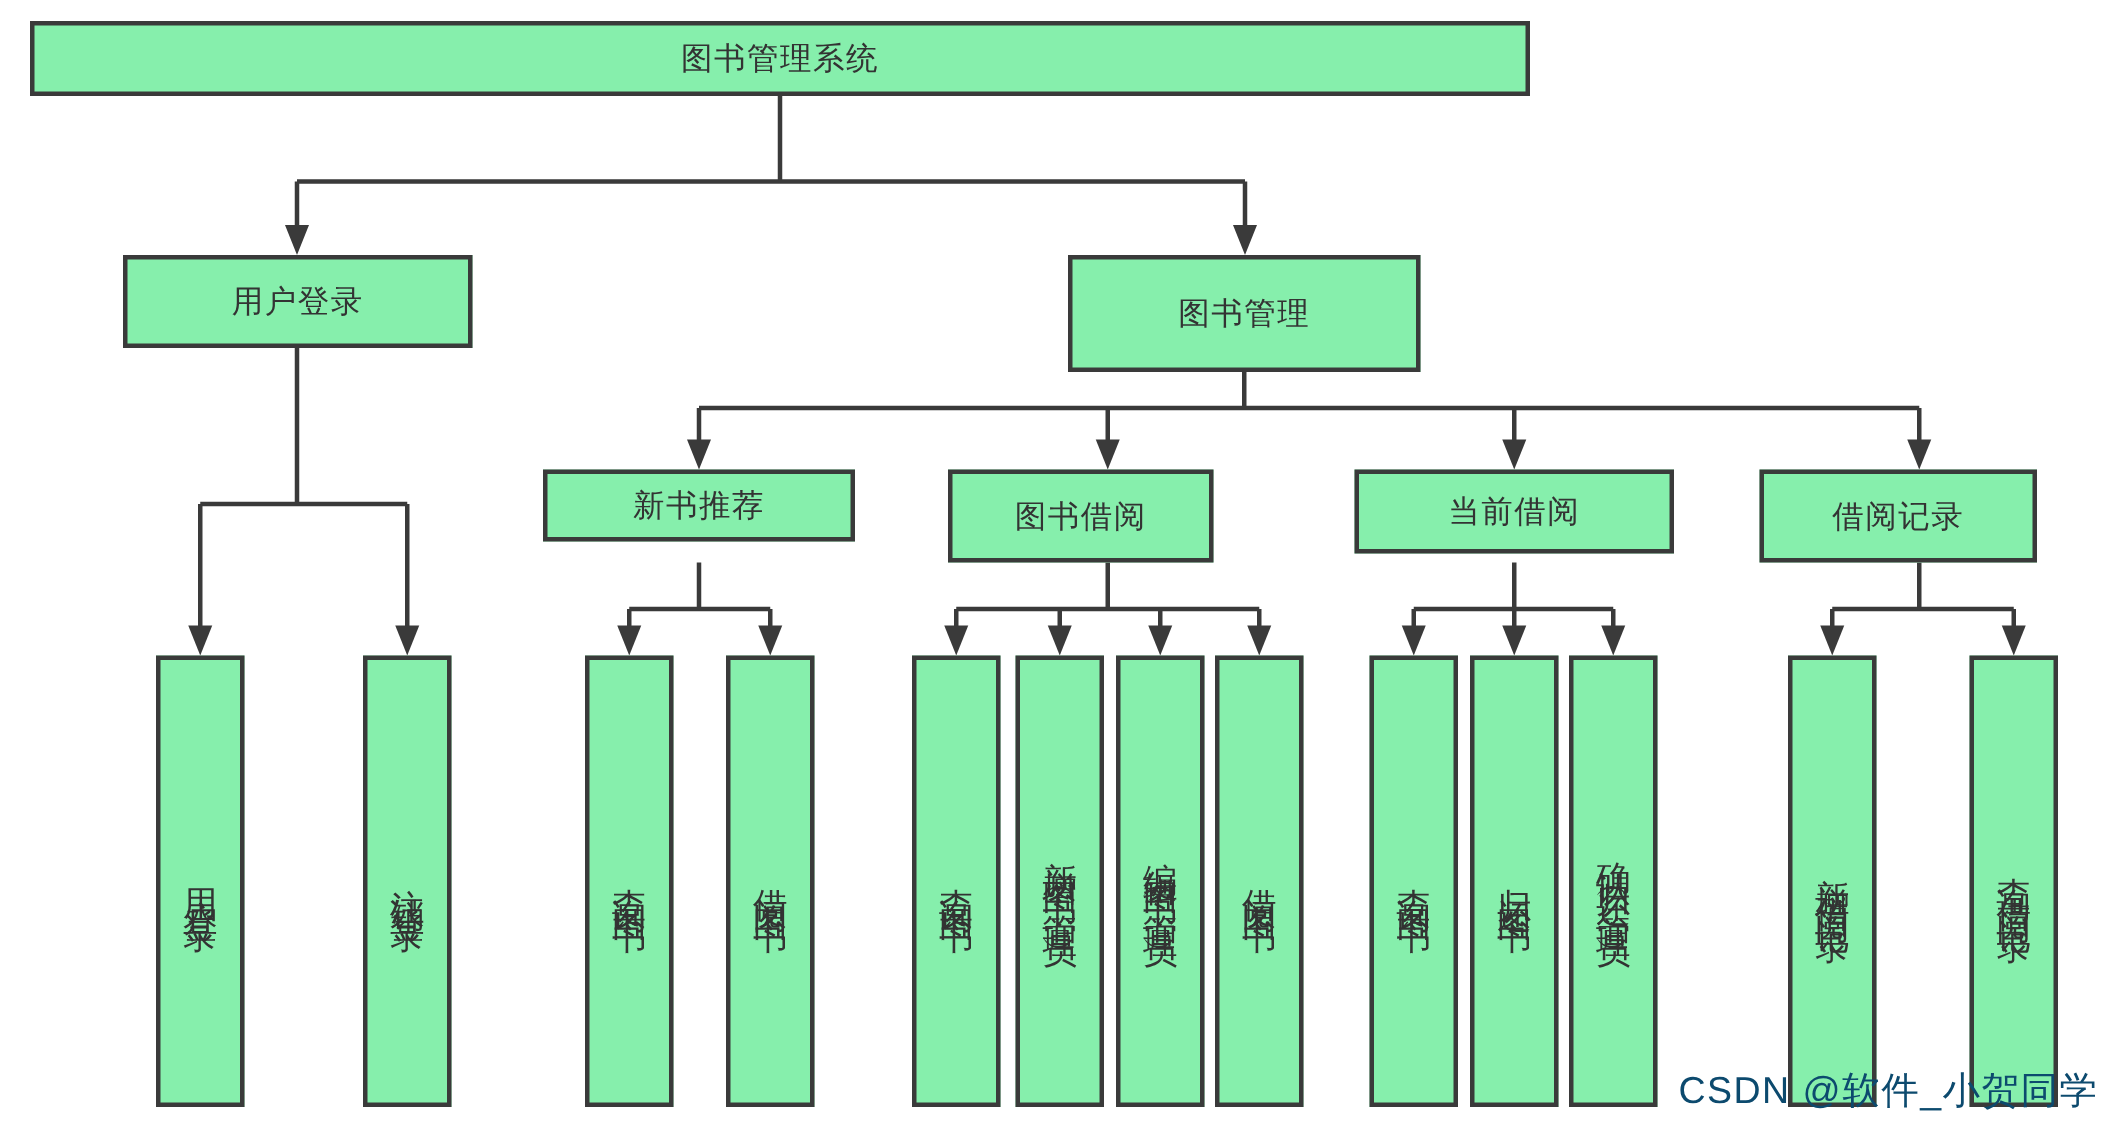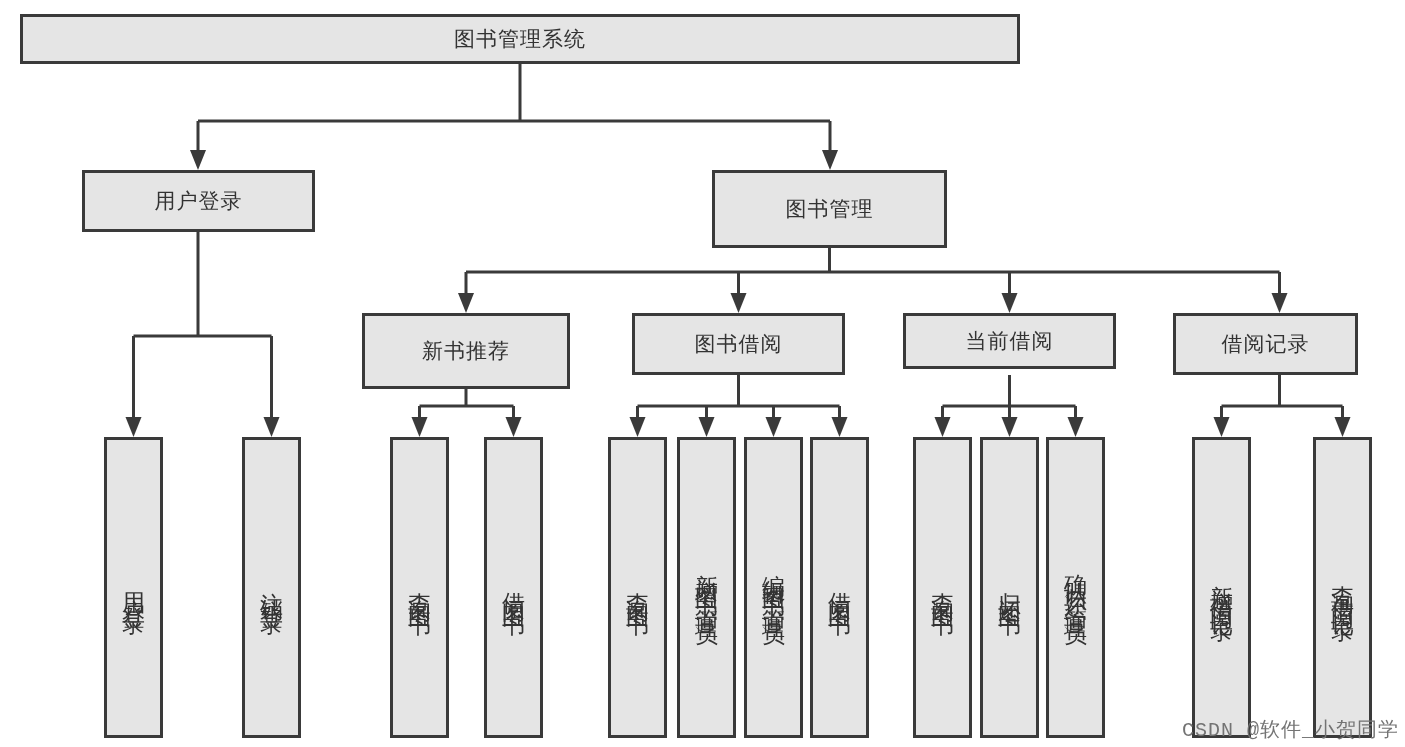--- a/index.html
+++ b/index.html
@@ -17,21 +17,21 @@
   }
   .connectors {
     position: absolute;
     left: 0; top: 0;
     width: 1405px; height: 747px;
   }
   .node {
     position: absolute;
     box-sizing: border-box;
     border: 3px solid #3a3a3a;
-    background: #e5e5e5;
+    background: #86efac;
     display: flex;
     align-items: center;
     justify-content: center;
     color: #333333;
   }
   .node.h-node span {
     font-size: 21px;
     letter-spacing: 1px;
     white-space: nowrap;
   }
@@ -41,22 +41,22 @@
     font-size: 23px;
     letter-spacing: 7px;
     line-height: 1;
   }
   
   .pos-root   { left: 20px;  top: 14px;  width: 1000px; height: 50px; }
   
   .pos-l2-a   { left: 82px;  top: 170px; width: 233px; height: 62px; }
   .pos-l2-b   { left: 712px; top: 170px; width: 235px; height: 78px; }
   
-  .pos-l3-a   { left: 362px;  top: 313px; width: 208px; height: 76px; }
-  .pos-l3-b   { left: 632px;  top: 313px; width: 213px; height: 62px; }
+  .pos-l3-a   { left: 362px;  top: 313px; width: 208px; height: 48px; }
+  .pos-l3-b   { left: 632px;  top: 313px; width: 177px; height: 62px; }
   .pos-l3-c   { left: 903px;  top: 313px; width: 213px; height: 56px; }
   .pos-l3-d   { left: 1173px; top: 313px; width: 185px; height: 62px; text-align: right; }
   
   .leaf { top: 437px; width: 59px; height: 301px; }
   .pos-leaf-1  { left: 104px; }
   .pos-leaf-2  { left: 242px; }
   .pos-leaf-3  { left: 390px; }
   .pos-leaf-4  { left: 484px; }
   .pos-leaf-5  { left: 608px; }
   .pos-leaf-6  { left: 677px; }
@@ -65,26 +65,25 @@
   .pos-leaf-9  { left: 913px; }
   .pos-leaf-10 { left: 980px; }
   .pos-leaf-11 { left: 1046px; }
   .pos-leaf-12 { left: 1192px; }
   .pos-leaf-13 { left: 1313px; }
 
   .watermark {
     position: absolute;
     right: 6px;
     bottom: 4px;
-    font-size: 20px;
-    color: #737373;
+    font-size: 25px;
+    color: #0c4a6e;
     letter-spacing: 1px;
     z-index: 5;
     white-space: nowrap;
-    font-family: Liberation Mono, monospace;
   }
 </style>
 </head>
 <body>
 
 <div class="canvas">
 
   <svg class="connectors" viewBox="0 0 1405 747" xmlns="http://www.w3.org/2000/svg" aria-hidden="true">
     <g stroke="#3a3a3a" stroke-width="3" fill="none">
 

